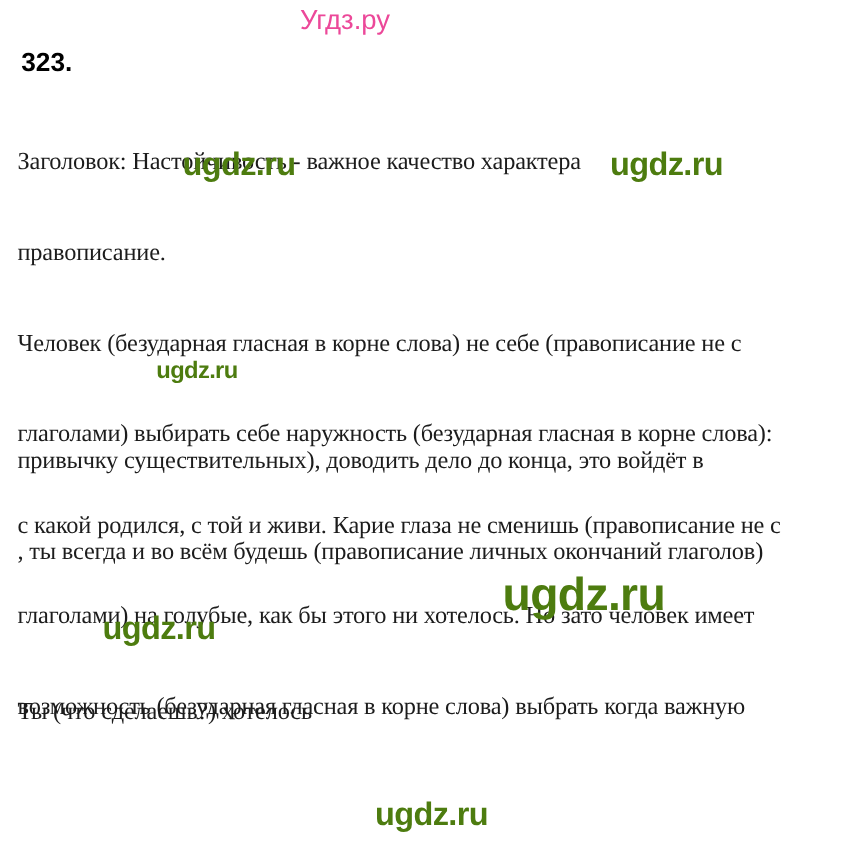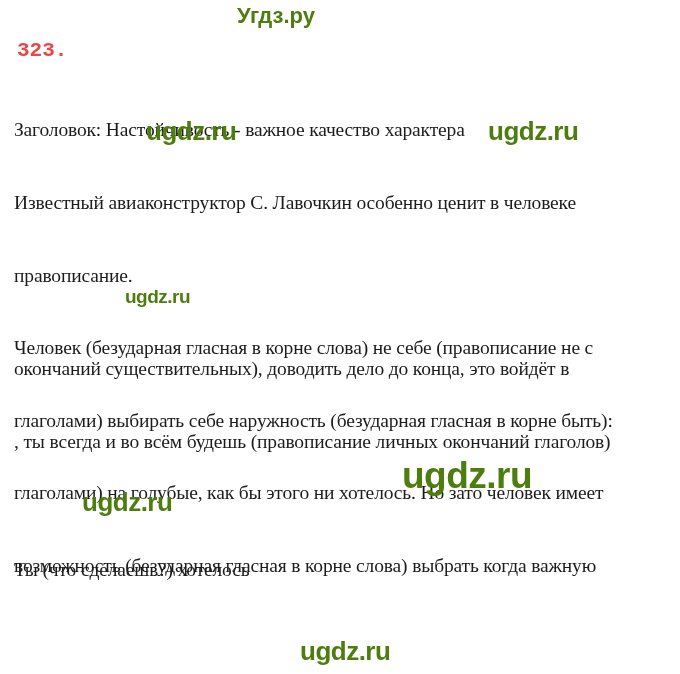--- a/index.html
+++ b/index.html
@@ -14,34 +14,34 @@
       overflow: hidden;
       color: #1a1a1a;
     }
     .site-title {
       position: absolute;
       top: 1px;
       left: 0;
       width: 552px;
       text-align: center;
       font-family: "Liberation Sans", sans-serif;
-      font-weight: bold;
+      font-weight: normal;
       font-size: 22px;
       line-height: 30px;
-      color: #4d7c0f;
+      color: #ec4899;
     }
     .task-number {
       position: absolute;
       top: 38px;
       left: 17px;
-      font-family: Liberation Mono, monospace;
+      font-family: Liberation Sans, sans-serif;
       font-weight: bold;
       font-size: 21px;
       line-height: 26px;
-      color: #ef4444;
+      color: #000000;
     }
     .text {
       position: absolute;
       left: 14px;
       font-family: "Liberation Serif", serif;
       font-size: 19.5px;
       line-height: 24.2px;
       color: #1c1c1c;
       white-space: pre;
       letter-spacing: -0.15px;
@@ -62,31 +62,31 @@
   </style>
 </head>
 <body>
 
 <div class="site-title">Угдз.ру</div>
 
 <div class="task-number">323.</div>
 
 <div class="text" style="top: 70px;">
   <span class="line">Заголовок: Настойчивость - важное качество характера</span>
-  <span class="line">Известный авиаконструктор С. Лавочкин особенно ценит в человеке</span>
   <span class="line">правописание.</span>
   <span class="line">Человек (безударная гласная в корне слова) не себе (правописание не с</span>
-  <span class="line">глаголами) выбирать себе наружность (безударная гласная в корне быть):</span>
+  <span class="line">глаголами) выбирать себе наружность (безударная гласная в корне слова):</span>
+  <span class="line">с какой родился, с той и живи. Карие глаза не сменишь (правописание не с</span>
   <span class="line">глаголами) на голубые, как бы этого ни хотелось. Но зато человек имеет</span>
   <span class="line">возможность (безударная гласная в корне слова) выбрать когда важную</span>
   
 </div>
 
 <div class="text" style="top: 309px;">
-  <span class="line">окончаний существительных), доводить дело до конца, это войдёт в</span>
+  <span class="line">привычку существительных), доводить дело до конца, это войдёт в</span>
   <span class="line">, ты всегда и во всём будешь (правописание личных окончаний глаголов)</span>
   
   
   
 </div>
 
 <div class="text" style="top: 510px;">
   <span class="line">Ты (что сделаешь?) хотелось</span>
   
   

